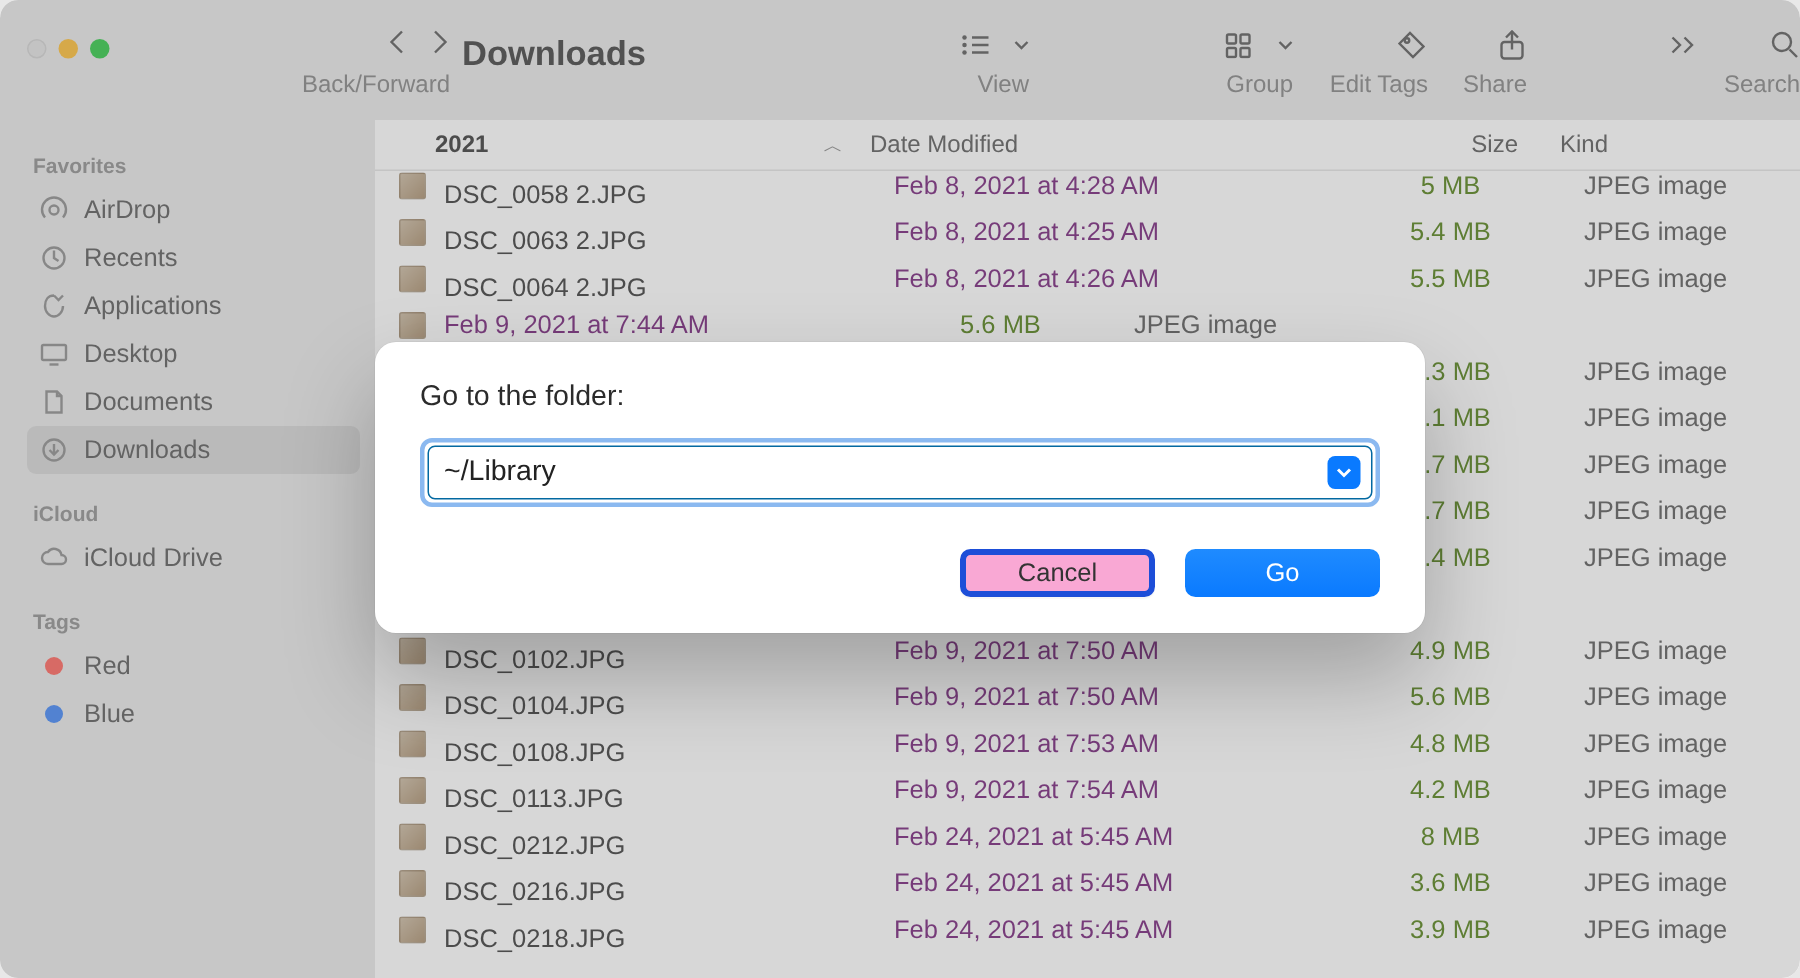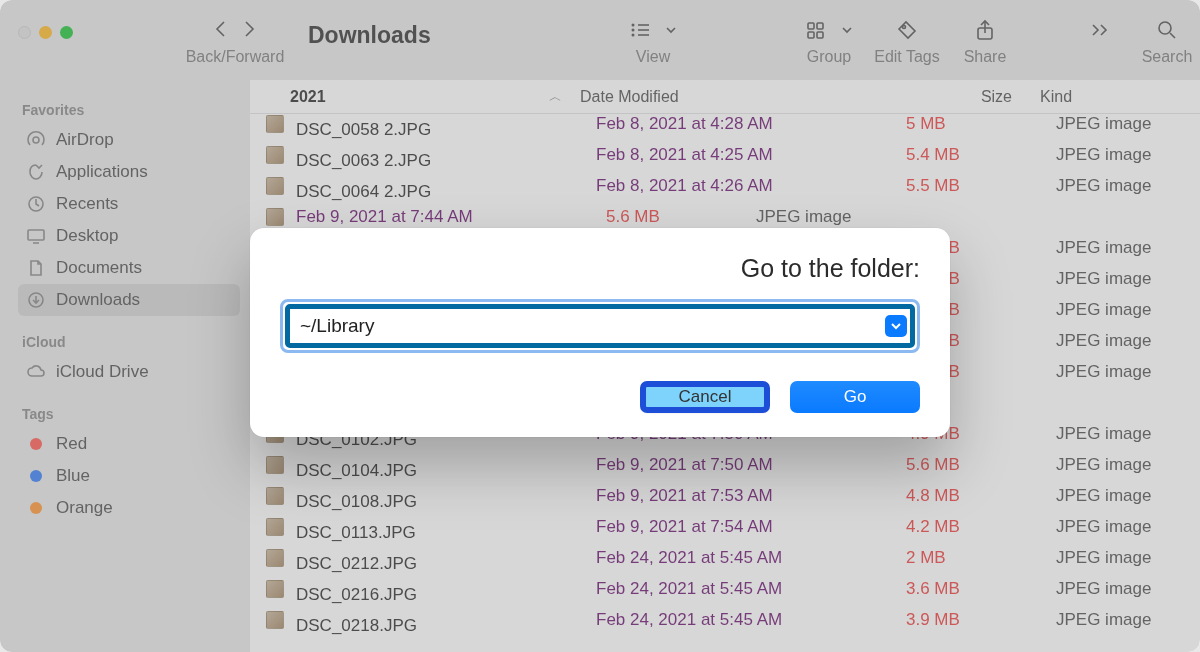--- a/index.html
+++ b/index.html
@@ -41,21 +41,21 @@
   .tb-right {
     flex: 1;
     display: flex;
     align-items: flex-start;
     padding-top: 18px;
     height: 100%;
   }
   .tb-col {
     display: flex;
     flex-direction: column;
-    align-items: center;
+    align-items: flex-end;
     color: #6e6e6e;
     font-size: 15px;
     gap: 6px;
     min-width: 66px;
   }
   .tb-col .glyphrow { display:flex; gap: 14px; height: 24px; align-items:center; color:#555;}
   .tb-col .label { font-size: 16px; color:#808080;}
   .tb-backfwd { min-width: 130px; }
   .tb-title {
     min-width: 320px;
@@ -135,55 +135,54 @@
   }
   .file-row .thumb {
     width: 18px; height: 18px; border-radius: 2px;
     background: linear-gradient(135deg,#c9b8a0,#a88c6a);
     margin-right: 12px;
     border: 1px solid rgba(0,0,0,0.1);
     flex-shrink: 0;
   }
   .file-row .fname { width: 300px; margin-top: 12px; }
   .file-row .fdate { width: 310px; color:#701a75;}
-  .file-row .fsize { width: 150px; text-align: left; padding-right: 28px; color:#ef4444;}
+  .file-row .fsize { width: 150px; text-align: center; padding-right: 28px; color:#4d7c0f;}
   .file-row .fkind { flex: 1; color:#555;}
   .mask {
     position: absolute;
     inset: 0;
     background: rgba(130,130,130,0.32);
     border-radius: 12px;
   }
   .dialog {
     position: absolute;
     top: 228px;
     left: 250px;
     width: 700px;
     background: #ffffff;
     border-radius: 14px;
     box-shadow: 0 30px 60px rgba(0,0,0,0.25), 0 0 0 0.5px rgba(0,0,0,0.05);
     padding: 26px 30px 24px;
   }
   .dialog .dlg-label {
-    font-size: 25px;
+    font-size: 19px;
     color: #2b2b2b;
     margin-bottom: 16px;
-    text-align: right;
   }
   .dialog .input-wrap {
     position: relative;
     border: 3px solid #8bb9f0;
     border-radius: 8px;
     padding: 2px;
     display:flex;
     align-items:center;
   }
   .dialog input[type=text] {
     width: 100%;
-    border: 5px solid #0369a1;
+    border: 1px solid #0369a1;
     border-radius: 5px;
     font-size: 19px;
     padding: 6px 36px 6px 10px;
     outline: none;
     color: #222;
   }
   .dialog .combo-btn {
     position: absolute;
     right: 10px;
     width: 22px; height: 22px;
@@ -200,22 +199,22 @@
   }
   .dialog button {
     min-width: 130px;
     height: 32px;
     border-radius: 7px;
     font-size: 17px;
     border: none;
     cursor: pointer;
   }
   .dialog .btn-cancel {
-    background: #7dd3fc;
-    border: 6px solid #1d4ed8;
+    background: #f9a8d4;
+    border: 4px solid #1d4ed8;
     color: #333;
     box-shadow: 0 1px 1px rgba(0,0,0,0.04);
   }
   .dialog .btn-go {
     background: linear-gradient(#1f8bff,#0a7aff);
     color: #fff;
   }
   svg { fill: none; stroke: currentColor; stroke-width: 1.6; }
 </style>
 </head>
@@ -325,33 +324,33 @@
               <svg width="20" height="20" viewBox="0 0 20 20">
                 <circle cx="10" cy="10" r="3"></circle>
                 <path d="M4 15 A8 8 0 1 1 16 15"></path>
               </svg>
             </span>
             <span>AirDrop</span>
           </div>
           <div class="sb-item">
             <span class="icn">
               <svg width="20" height="20" viewBox="0 0 20 20">
-                <path d="M10 3 L13 6 L16 3 M10 3 C6 3 4 6 4 10 C4 14 7 17 10 17 C13 17 16 14 16 10"></path>
-              </svg>
-            </span>
-            <span>Applications</span>
-          </div>
-          <div class="sb-item">
-            <span class="icn">
-              <svg width="20" height="20" viewBox="0 0 20 20">
                 <circle cx="10" cy="10" r="7"></circle>
                 <polyline points="10,5 10,10 13,12"></polyline>
               </svg>
             </span>
             <span>Recents</span>
+          </div>
+          <div class="sb-item">
+            <span class="icn">
+              <svg width="20" height="20" viewBox="0 0 20 20">
+                <path d="M10 3 L13 6 L16 3 M10 3 C6 3 4 6 4 10 C4 14 7 17 10 17 C13 17 16 14 16 10"></path>
+              </svg>
+            </span>
+            <span>Applications</span>
           </div>
           <div class="sb-item">
             <span class="icn">
               <svg width="20" height="20" viewBox="0 0 20 20">
                 <rect x="2" y="4" width="16" height="10" rx="1"></rect>
                 <line x1="7" y1="17" x2="13" y2="17"></line>
               </svg>
             </span>
             <span>Desktop</span>
           </div>
@@ -392,26 +391,20 @@
             <span class="icn">
               <span class="sb-tag-dot" style="background:#ff5f57"></span>
             </span>
             <span>Red</span>
           </div>
           <div class="sb-item">
             <span class="icn">
               <span class="sb-tag-dot" style="background:#3b82f6"></span>
             </span>
             <span>Blue</span>
-          </div>
-          <div class="sb-item">
-            <span class="icn">
-              <span class="sb-tag-dot" style="background:#ff9a3c"></span>
-            </span>
-            <span>Orange</span>
           </div>
         </div>
     </div>
 
     <div class="content">
       <div class="cols-header">
         <div class="col-name">
           <span style="font-weight:700;color:#333">2021</span>
           <span class="sort-caret">︿</span>
         </div>
@@ -514,21 +507,21 @@
     <span class="thumb"></span>
     <span class="fname">DSC_0113.JPG</span>
     <span class="fdate">Feb 9, 2021 at 7:54 AM</span>
     <span class="fsize">4.2 MB</span>
     <span class="fkind">JPEG image</span>
           </div>
           <div class="file-row">
     <span class="thumb"></span>
     <span class="fname">DSC_0212.JPG</span>
     <span class="fdate">Feb 24, 2021 at 5:45 AM</span>
-    <span class="fsize">2 MB</span>
+    <span class="fsize">8 MB</span>
     <span class="fkind">JPEG image</span>
           </div>
           <div class="file-row">
     <span class="thumb"></span>
     <span class="fname">DSC_0216.JPG</span>
     <span class="fdate">Feb 24, 2021 at 5:45 AM</span>
     <span class="fsize">3.6 MB</span>
     <span class="fkind">JPEG image</span>
           </div>
           <div class="file-row">

